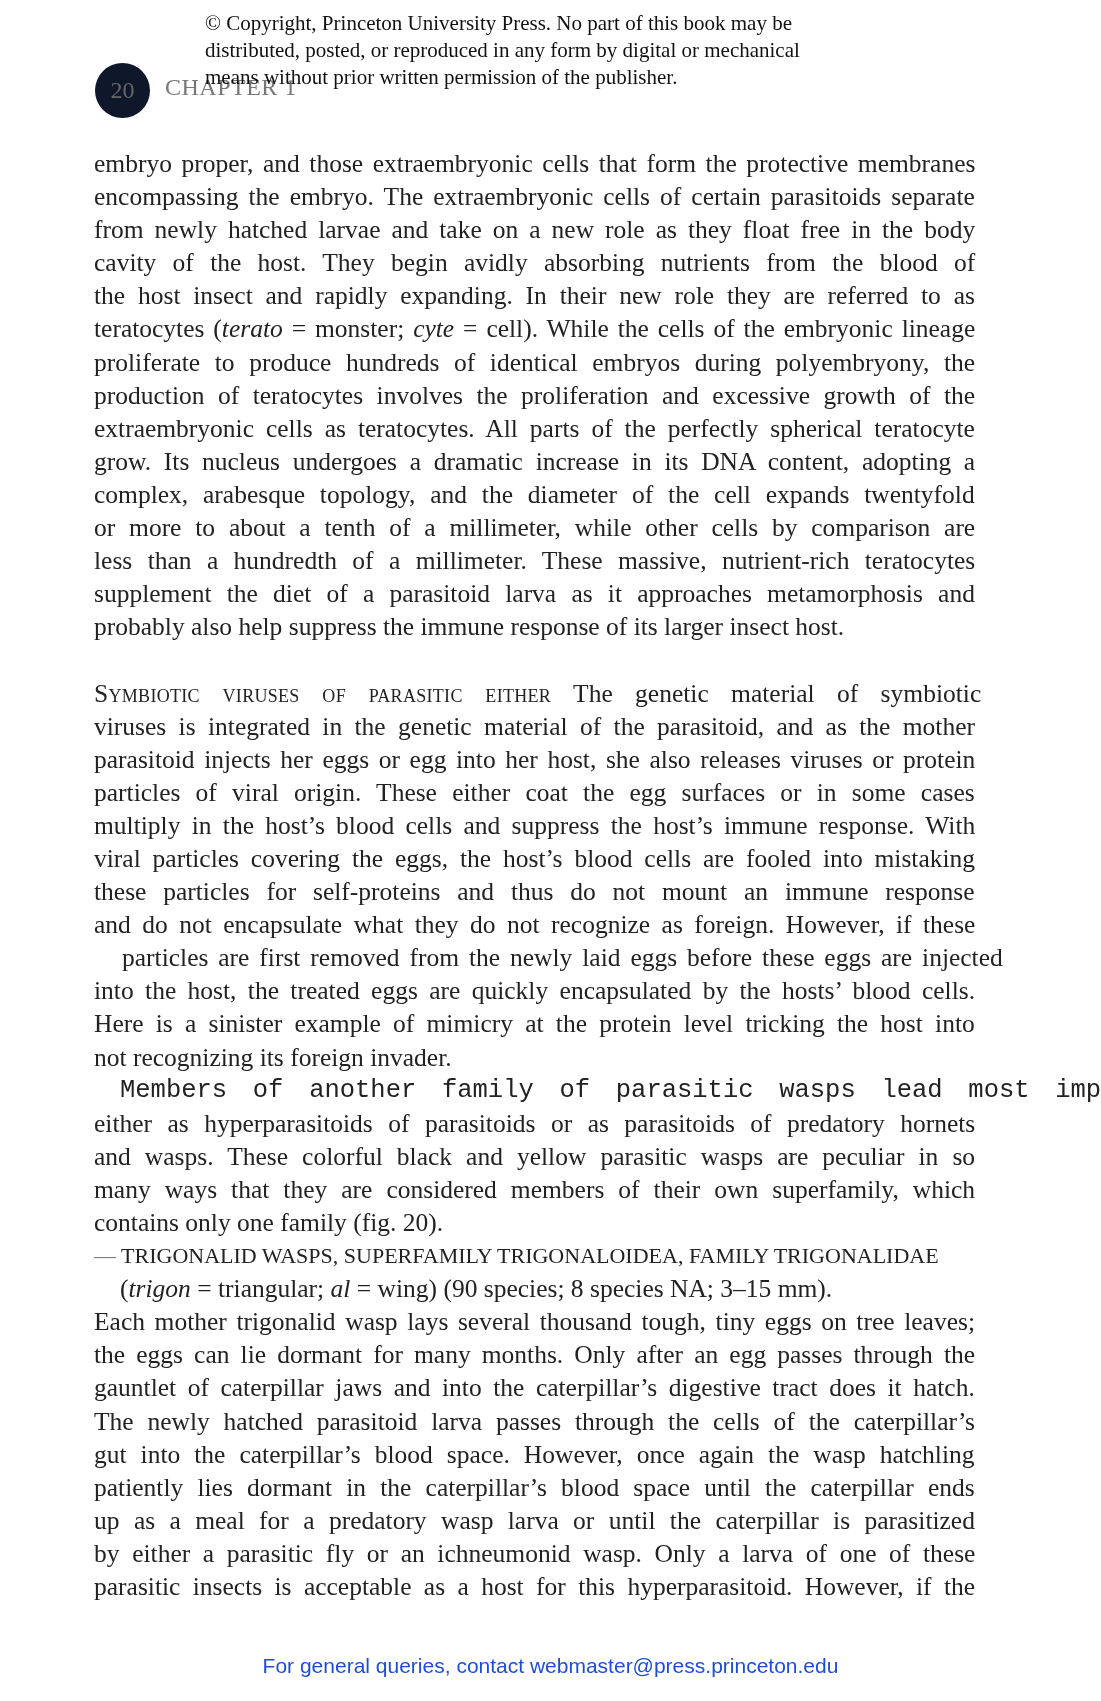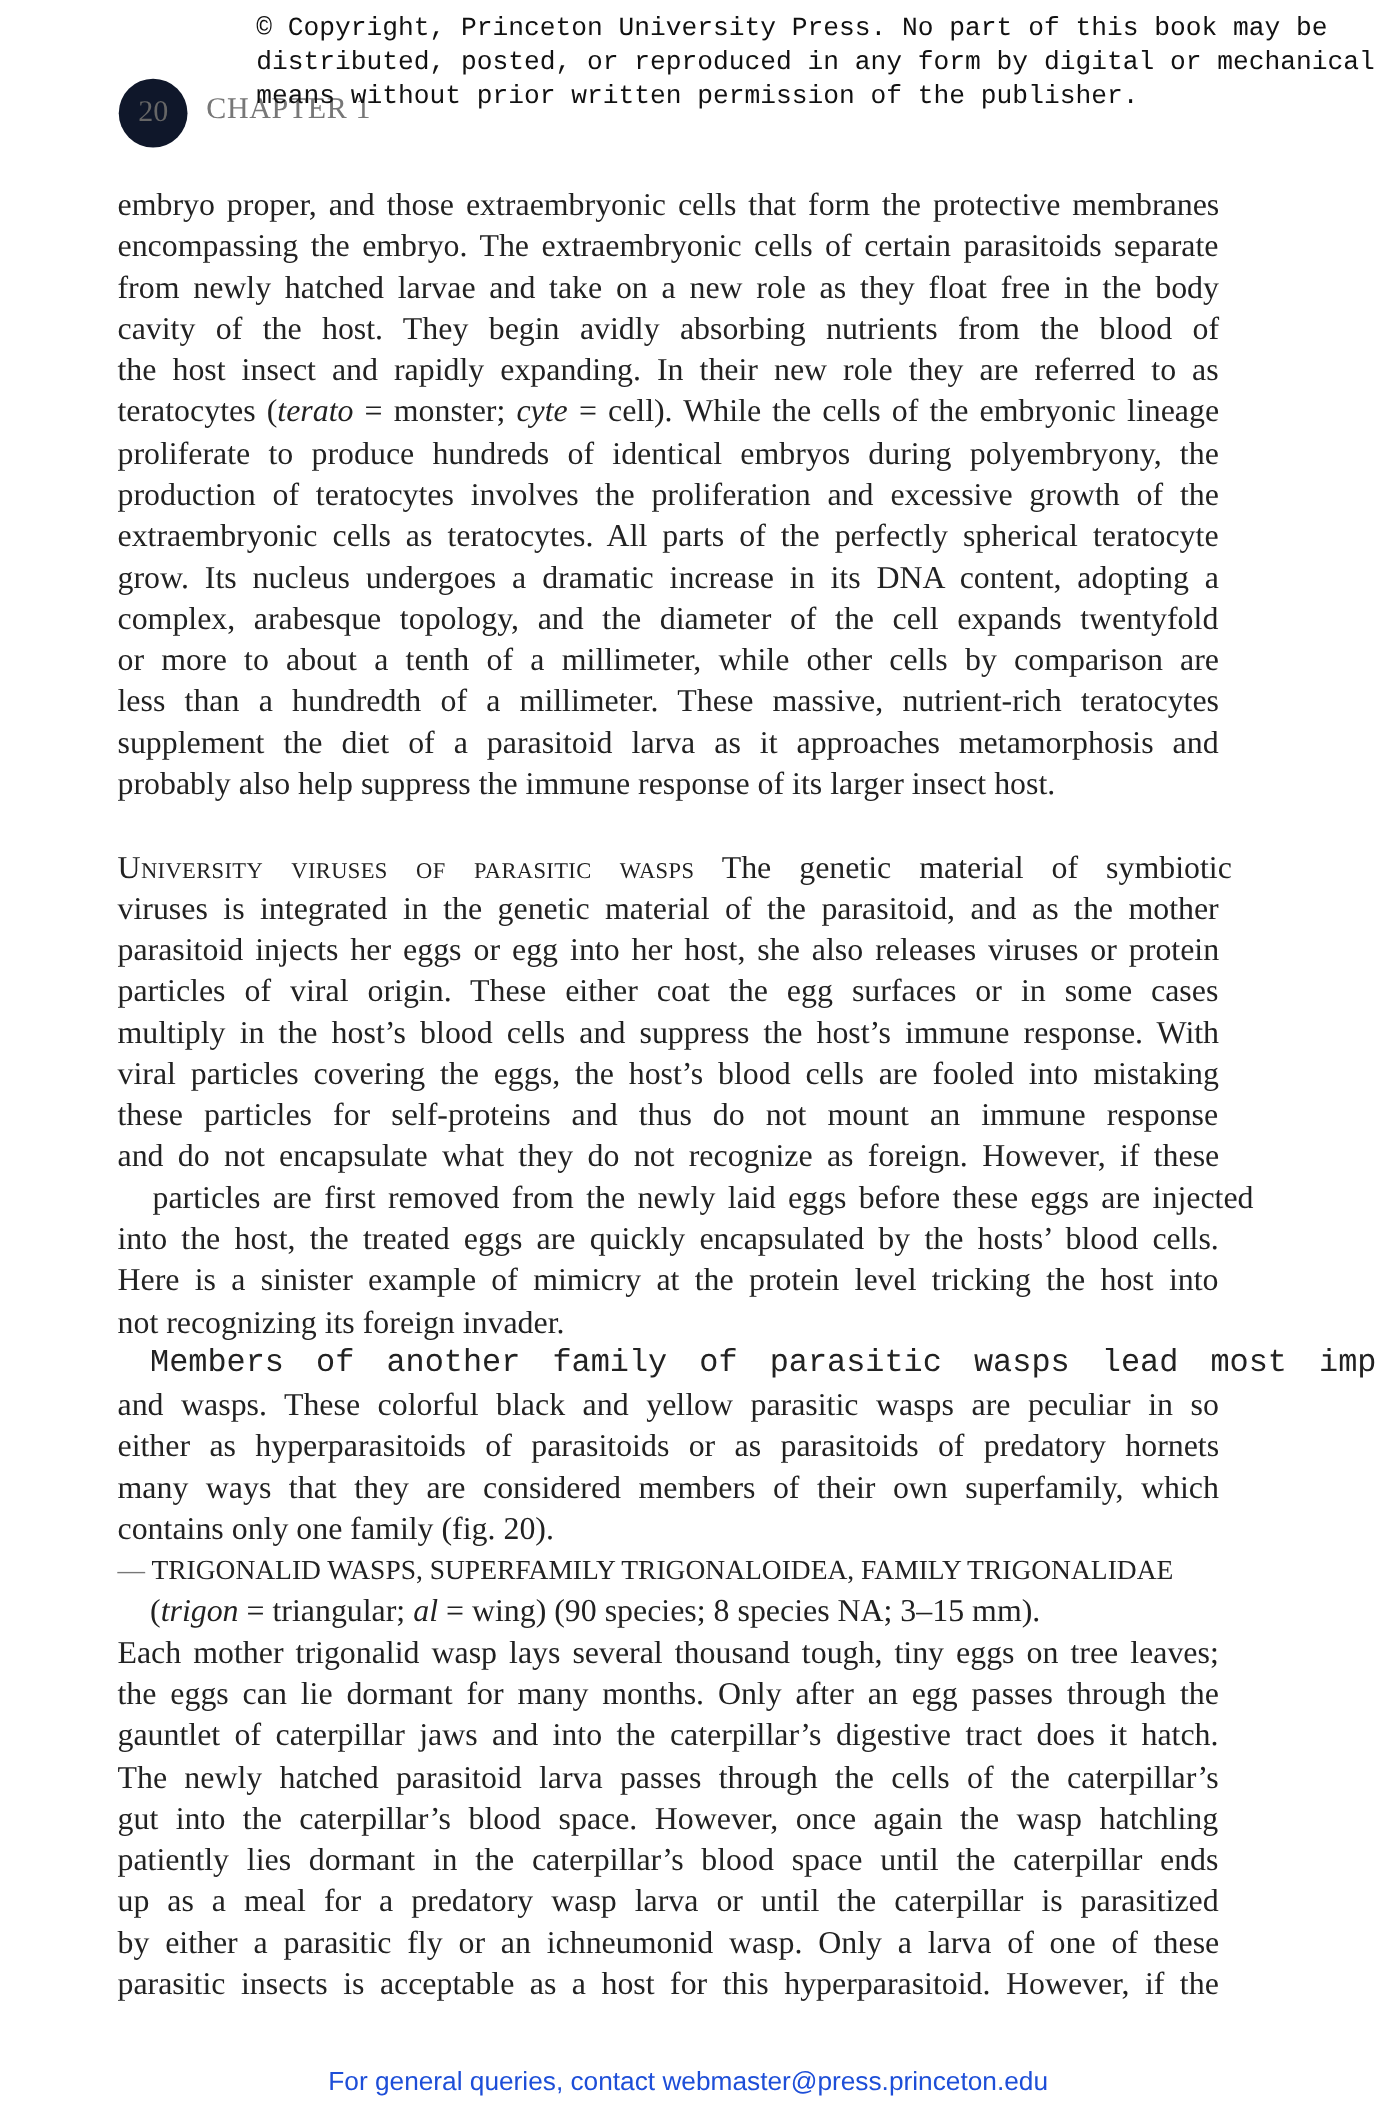--- a/index.html
+++ b/index.html
@@ -1,19 +1,19 @@
 <!DOCTYPE html>
 <html><head>
 <meta charset="utf-8">
 <style>
   html, body { margin: 0; padding: 0; background: #ffffff; }
   body { width: 1101px; height: 1701px; position: relative; overflow: hidden; }
   .copyright {
     position: absolute; left: 205px; top: 10px; width: 720px;
-    font-family: Liberation Mono, monospace; font-size: 21px; line-height: 27px;
+    font-family: Liberation Serif, serif; font-size: 21px; line-height: 27px;
     color: #111; z-index: 2;
   }
   .copyright div { white-space: nowrap; }
   .page-circle {
     position: absolute; left: 95px; top: 63px; width: 55px; height: 55px;
     border-radius: 50%; background: #0f172a;
     display: flex; align-items: center; justify-content: center;
     font-family: "Liberation Serif", serif; font-size: 24px; color: #666;
   }
   .running-head {
@@ -64,36 +64,36 @@
   <span class="line" style="white-space: nowrap; display: block; word-spacing: 5.6px; text-align: left; text-align-last: left;">extraembryonic cells as teratocytes. All parts of the perfectly spherical teratocyte</span>
   <span class="line" style="white-space: nowrap; display: block; word-spacing: 6.33333px; text-align: left; text-align-last: left;">grow. Its nucleus undergoes a dramatic increase in its DNA content, adopting a</span>
   <span class="line" style="white-space: nowrap; display: block; word-spacing: 8.5px; text-align: left; text-align-last: left;">complex, arabesque topology, and the diameter of the cell expands twentyfold</span>
   <span class="line" style="white-space: nowrap; display: block; word-spacing: 7.42857px; text-align: left; text-align-last: left;">or more to about a tenth of a millimeter, while other cells by comparison are</span>
   <span class="line" style="white-space: nowrap; display: block; word-spacing: 9px; text-align: left; text-align-last: left;">less than a hundredth of a millimeter. These massive, nutrient-rich teratocytes</span>
   <span class="line" style="white-space: nowrap; display: block; word-spacing: 8.81818px; text-align: left; text-align-last: left;">supplement the diet of a parasitoid larva as it approaches metamorphosis and</span>
   <span class="line last" style="white-space: nowrap; display: block;">probably also help suppress the immune response of its larger insect host.</span>
 
   <div class="gap"></div>
 
-  <span class="line" style="white-space: nowrap; display: block; word-spacing: 16px; text-align: left; text-align-last: left;"><span class="sc">University viruses of parasitic wasps</span> <span>The genetic material of symbiotic</span></span>
+  <span class="line" style="white-space: nowrap; display: block; word-spacing: 16px; text-align: left; text-align-last: left;"><span class="sc">Symbiotic viruses of parasitic either</span> <span>The genetic material of symbiotic</span></span>
   <span class="line" style="white-space: nowrap; display: block; word-spacing: 6px; text-align: left; text-align-last: left;">viruses is integrated in the genetic material of the parasitoid, and as the mother</span>
   <span class="line" style="white-space: nowrap; display: block; word-spacing: 3.21429px; text-align: left; text-align-last: left;">parasitoid injects her eggs or egg into her host, she also releases viruses or protein</span>
   <span class="line" style="white-space: nowrap; display: block; word-spacing: 8.84615px; text-align: left; text-align-last: left;">particles of viral origin. These either coat the egg surfaces or in some cases</span>
   <span class="line" style="white-space: nowrap; display: block; word-spacing: 4.91667px; text-align: left; text-align-last: left;">multiply in the host’s blood cells and suppress the host’s immune response. With</span>
   <span class="line" style="white-space: nowrap; display: block; word-spacing: 5.5px; text-align: left; text-align-last: left;">viral particles covering the eggs, the host’s blood cells are fooled into mistaking</span>
   <span class="line" style="white-space: nowrap; display: block; word-spacing: 10.4545px; text-align: left; text-align-last: left;">these particles for self-proteins and thus do not mount an immune response</span>
   <span class="line" style="white-space: nowrap; display: block; word-spacing: 5.07692px; text-align: left; text-align-last: left;">and do not encapsulate what they do not recognize as foreign. However, if these</span>
   <span class="line" style="white-space: nowrap; display: block; word-spacing: 3.53846px; text-align: left; text-align-last: left; margin-left: 28px;">particles are first removed from the newly laid eggs before these eggs are injected</span>
   <span class="line" style="white-space: nowrap; display: block; word-spacing: 5px; text-align: left; text-align-last: left;">into the host, the treated eggs are quickly encapsulated by the hosts’ blood cells.</span>
   <span class="line" style="white-space: nowrap; display: block; word-spacing: 5.85714px; text-align: left; text-align-last: left;">Here is a sinister example of mimicry at the protein level tricking the host into</span>
   <span class="line last" style="white-space: nowrap; display: block;">not recognizing its foreign invader.</span>
 
   <span class="line indent" style="white-space: nowrap; display: block; word-spacing: 10.4px; text-align: left; text-align-last: left; font-family: Liberation Mono, monospace;">Members of another family of parasitic wasps lead most improbable lives</span>
+  <span class="line" style="white-space: nowrap; display: block; word-spacing: 9.1px; text-align: left; text-align-last: left;">either as hyperparasitoids of parasitoids or as parasitoids of predatory hornets</span>
   <span class="line" style="white-space: nowrap; display: block; word-spacing: 7.66667px; text-align: left; text-align-last: left;">and wasps. These colorful black and yellow parasitic wasps are peculiar in so</span>
-  <span class="line" style="white-space: nowrap; display: block; word-spacing: 9.1px; text-align: left; text-align-last: left;">either as hyperparasitoids of parasitoids or as parasitoids of predatory hornets</span>
   <span class="line" style="white-space: nowrap; display: block; word-spacing: 7.63636px; text-align: left; text-align-last: left;">many ways that they are considered members of their own superfamily, which</span>
   <span class="line last" style="white-space: nowrap; display: block;">contains only one family (fig. 20).</span>
 
   <span class="line last" style="font-size: 22px; white-space: nowrap; display: block;"><span style="color:#777;">—</span> <span>TRIGONALID WASPS, SUPERFAMILY TRIGONALOIDEA, FAMILY TRIGONALIDAE</span></span>
   <span class="line last entry-cont" style="white-space: nowrap; display: block;"><span>(</span><i>trigon</i><span> = triangular; </span><i>al</i><span> = wing) (90 species; 8 species NA; 3–15 mm).</span></span>
 
   <span class="line" style="white-space: nowrap; display: block; word-spacing: 3.25px; text-align: left; text-align-last: left;">Each mother trigonalid wasp lays several thousand tough, tiny eggs on tree leaves;</span>
   <span class="line" style="white-space: nowrap; display: block; word-spacing: 4.71429px; text-align: left; text-align-last: left;">the eggs can lie dormant for many months. Only after an egg passes through the</span>
   <span class="line" style="white-space: nowrap; display: block; word-spacing: 5.16667px; text-align: left; text-align-last: left;">gauntlet of caterpillar jaws and into the caterpillar’s digestive tract does it hatch.</span>
   <span class="line" style="white-space: nowrap; display: block; word-spacing: 7.45455px; text-align: left; text-align-last: left;">The newly hatched parasitoid larva passes through the cells of the caterpillar’s</span>

